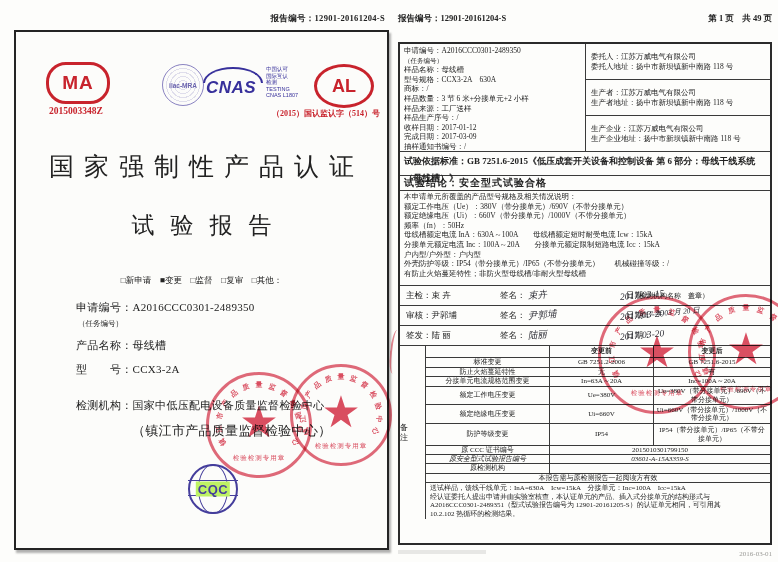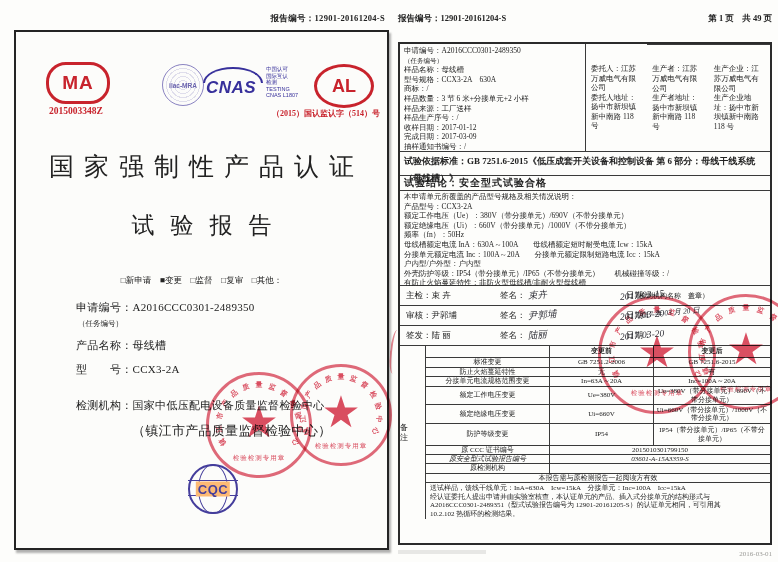--- a/index.html
+++ b/index.html
@@ -41,35 +41,35 @@
   .lp-check{position:absolute;left:0;top:243px;width:100%;text-align:center;font-size:8.5px;}
   .lp-field{position:absolute;left:60px;font-size:11px;letter-spacing:.3px;}
   .lp-sub{position:absolute;left:62px;font-size:7.5px;}
   .cqc{position:absolute;left:172px;top:432px;width:46px;height:46px;border:2px solid #453e9c;
        border-radius:50%;}
   .cqc::before{content:"";position:absolute;left:8px;top:-2px;right:8px;bottom:-2px;
        border:1.5px solid #453e9c;border-radius:50%;}
   .cqc::after{content:"";position:absolute;left:-2px;top:14px;right:-2px;height:14px;
        border-top:1.5px solid #453e9c;border-bottom:1.5px solid #453e9c;}
   .cqc-text{position:absolute;left:50%;top:50%;transform:translate(-50%,-50%);
-       background:#fdba74;padding:0 2px;color:#453e9c;font-weight:bold;font-size:13px;
+       background:#bef264;padding:0 2px;color:#453e9c;font-weight:bold;font-size:13px;
        font-family:"Liberation Sans",sans-serif;letter-spacing:.5px;z-index:2;}
 
   
   .rp-header{position:absolute;left:398px;top:13px;width:374px;display:flex;
              justify-content:space-between;font-size:8.5px;font-weight:bold;}
   .rp-table{position:absolute;left:398px;top:42px;width:374px;height:503px;
             border:2px solid #2b2b2b;background:#fdfdfb;box-sizing:border-box;
             font-size:7.5px;line-height:9.6px;}
   .row{box-sizing:border-box;border-bottom:1px solid #3a3a3a;position:relative;}
   .rp-title{height:28px;display:flex;align-items:center;justify-content:center;
             font-size:16px;font-weight:bold;letter-spacing:6px;}
   .rp-info{height:108px;display:flex;}
   .rp-info-left{width:186px;border-right:1px solid #3a3a3a;padding:2px 4px;box-sizing:border-box;}
-  .rp-info-right{flex:1;display:flex;flex-direction:row;}
+  .rp-info-right{flex:1;display:flex;flex-direction:column;}
   .rp-block{flex:1;padding:3px 5px;box-sizing:border-box;display:flex;flex-direction:column;justify-content:center;}
   .rp-block + .rp-block{border-top:1px solid #3a3a3a;}
   .rp-standard{height:24px;padding:1px 4px;box-sizing:border-box;font-size:9px;line-height:17px;font-weight:600;}
   .rp-conclusion{height:15px;padding:0 4px;display:flex;align-items:center;
                  font-size:10px;font-weight:bold;letter-spacing:1px;box-sizing:border-box;}
   .rp-coverage{height:95px;padding:1px 4px;box-sizing:border-box;}
   .sign-row{height:20px;display:flex;align-items:center;font-size:8.5px;box-sizing:border-box;
             border-bottom:1px solid #3a3a3a;position:relative;}
   .sign-role{position:absolute;left:6px;}
   .sign-lab{position:absolute;left:100px;}
@@ -223,21 +223,20 @@
           <div>生产企业地址：扬中市新坝镇新中南路 118 号</div>
         </div>
       </div>
     </div>
 
     <div class="row rp-standard">试验依据标准：GB 7251.6-2015《低压成套开关设备和控制设备 第 6 部分：母线干线系统（母线槽）》</div>
     <div class="row rp-conclusion">试验结论：安全型式试验合格</div>
 
     <div class="row rp-coverage">
       <div>本申请单元所覆盖的产品型号规格及相关情况说明：</div>
-      <div>产品型号：CCX3-2A</div>
       <div>额定工作电压（Ue）：380V（带分接单元）/690V（不带分接单元）</div>
       <div>额定绝缘电压（Ui）：660V（带分接单元）/1000V（不带分接单元）</div>
       <div>频率（fn）：50Hz</div>
       <div>母线槽额定电流 InA：630A～100A　　母线槽额定短时耐受电流 Icw：15kA</div>
       <div>分接单元额定电流 Inc：100A～20A　　分接单元额定限制短路电流 Icc：15kA</div>
       <div>户内型/户外型：户内型</div>
       <div>外壳防护等级：IP54（带分接单元）/IP65（不带分接单元）　　机械碰撞等级：/</div>
       <div>有防止火焰蔓延特性；非防火型母线槽/非耐火型母线槽</div>
     </div>
 

